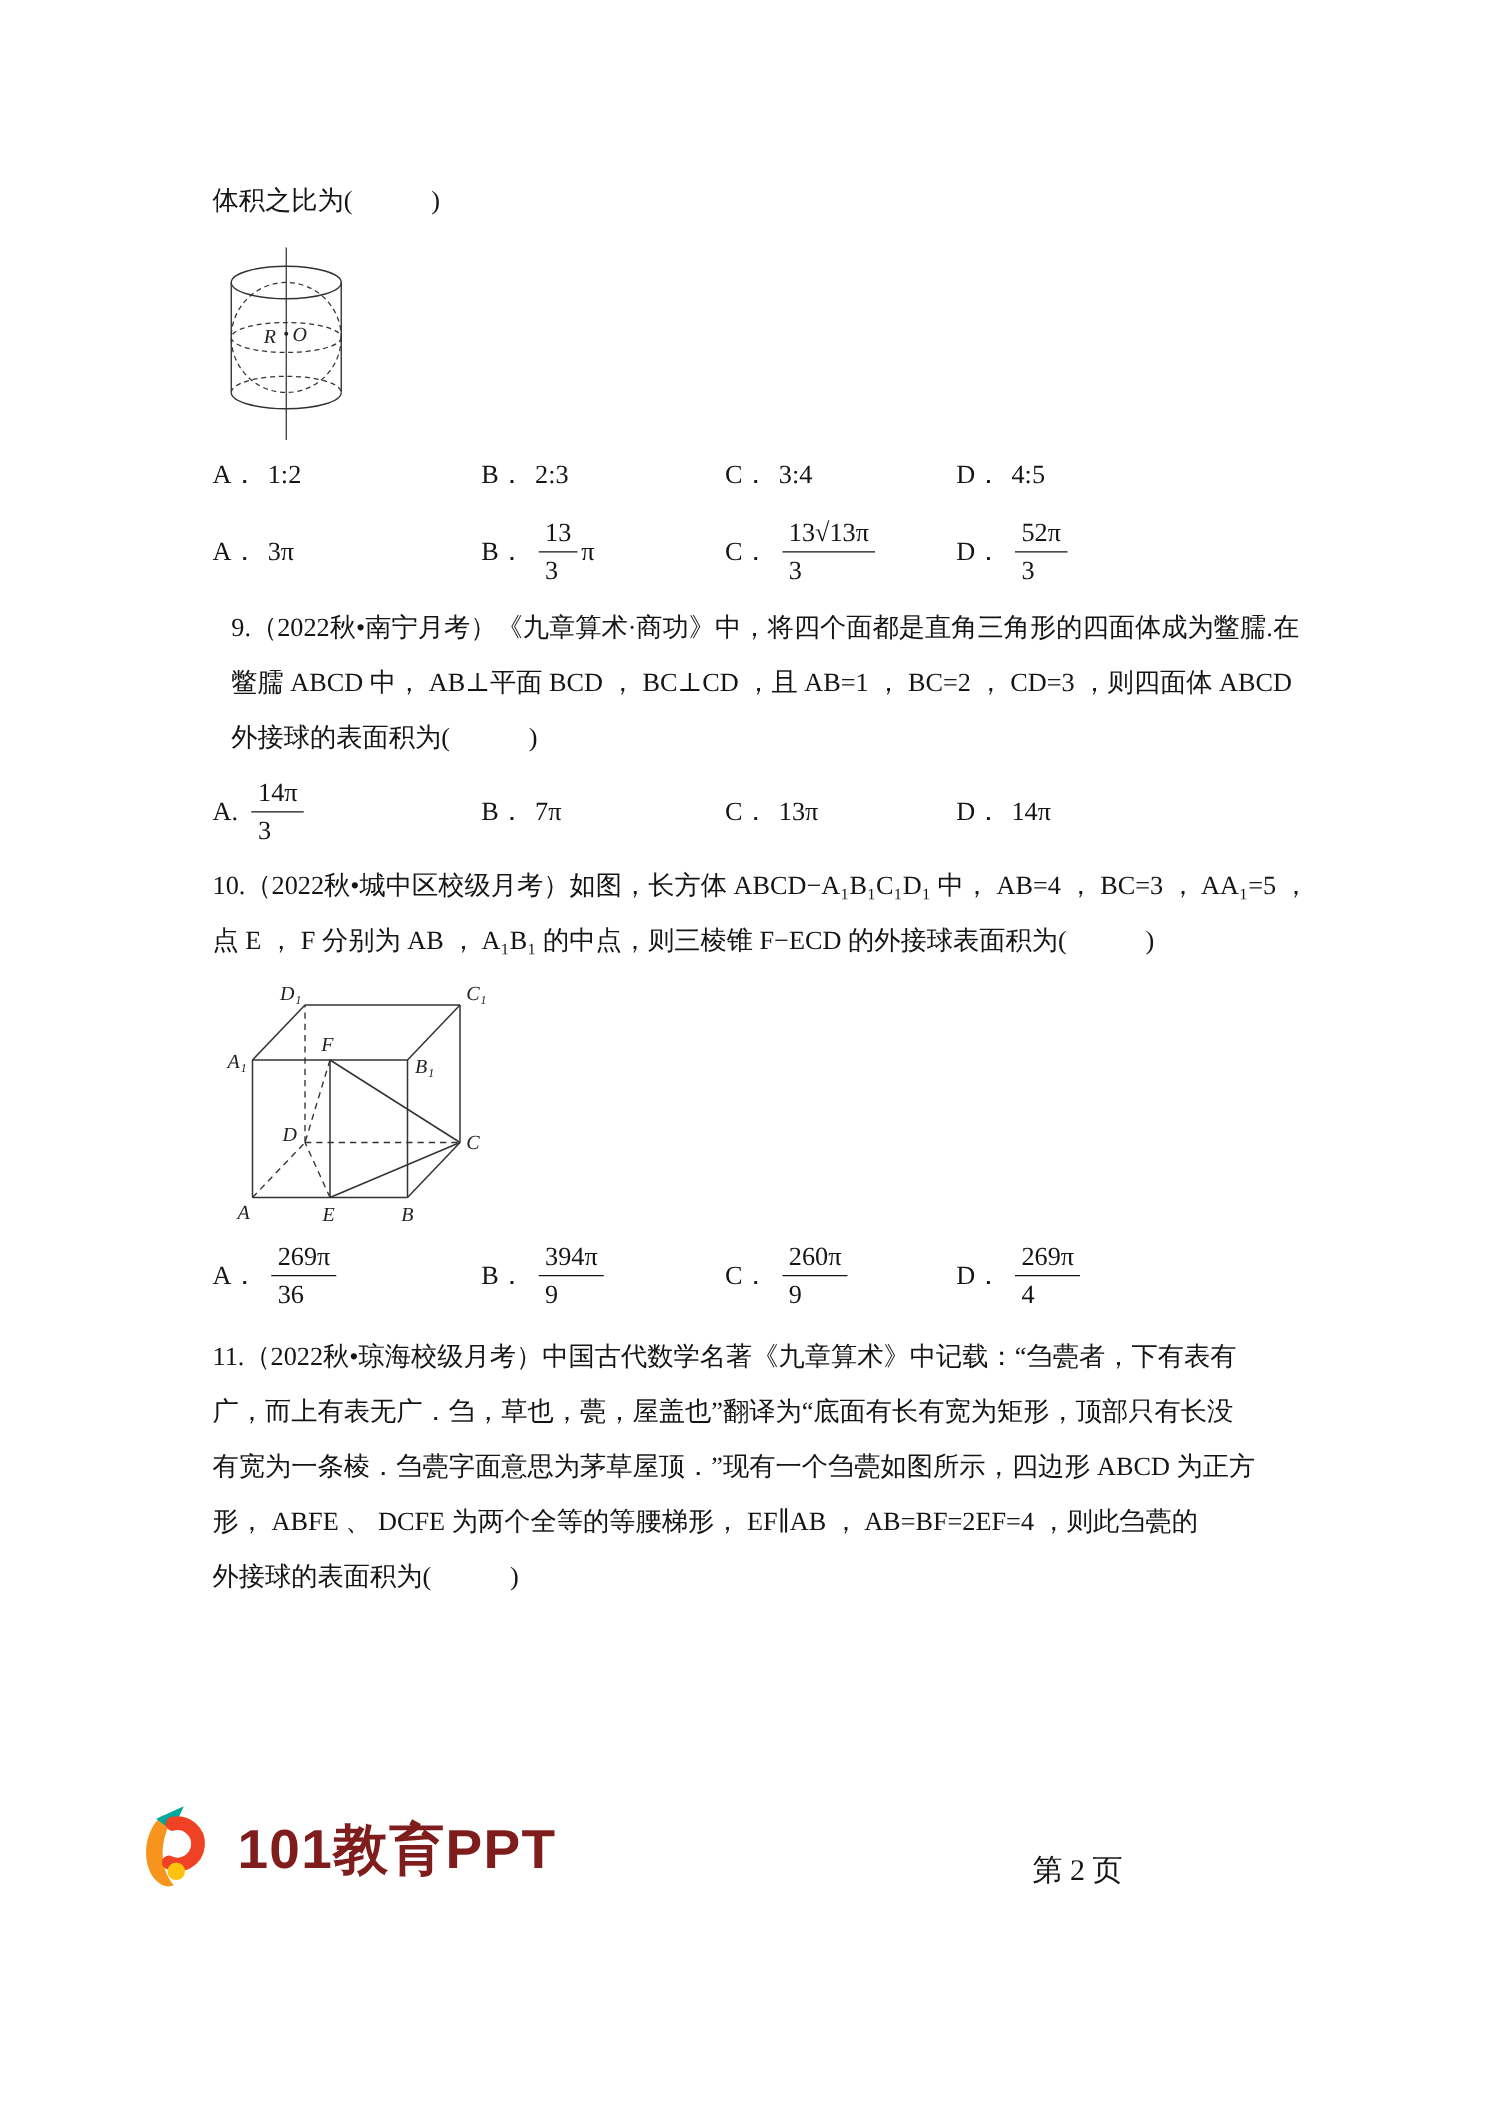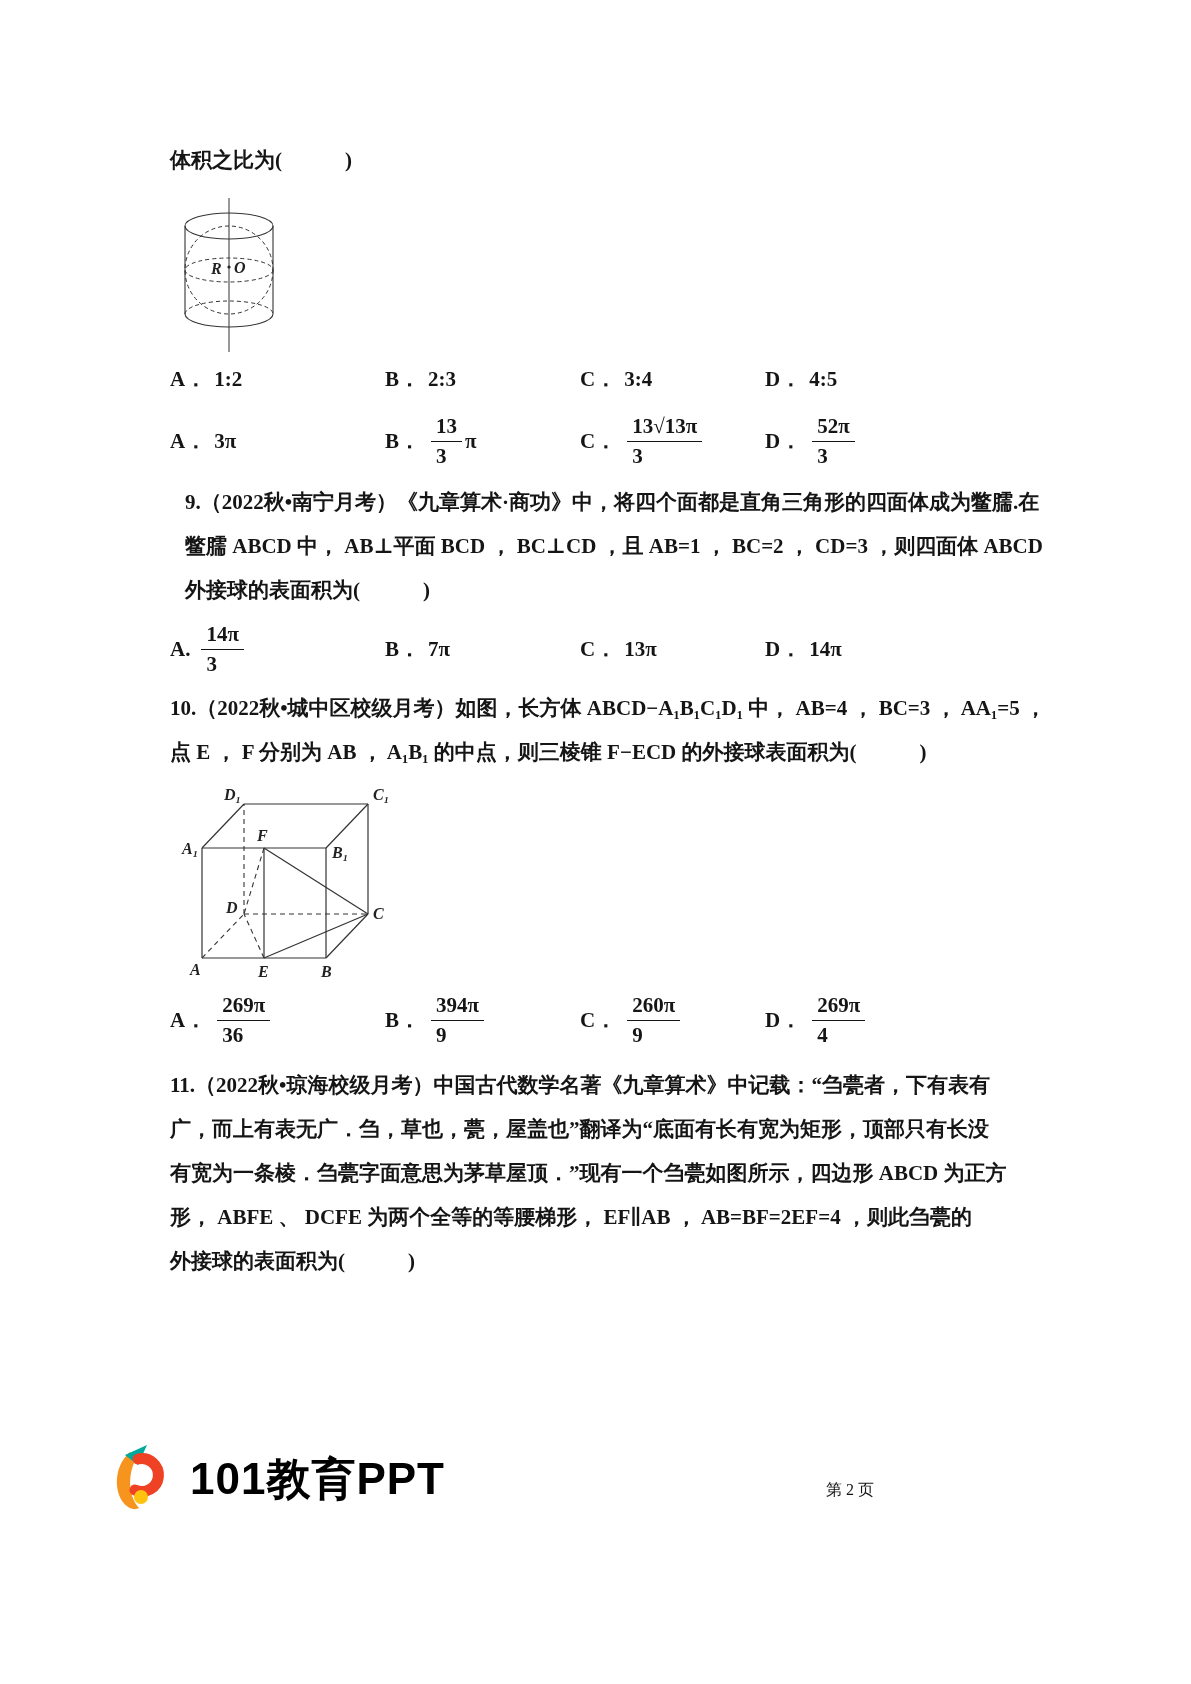--- a/index.html
+++ b/index.html
@@ -2,35 +2,35 @@
 <html><head>
 <meta charset="utf-8">
 <style>
   * { margin:0; padding:0; box-sizing:border-box; }
   html,body { background:#ffffff; }
   .page {
     position:relative; width:1191px; height:1684px; background:#ffffff;
     font-family:"Liberation Serif","DejaVu Serif",serif; color:#151515;
     overflow:hidden; margin:0 auto;
   }
-  .content { position:absolute; left:170px; top:138px; width:870px; font-size:21px;font-weight:bold; }
+  .content { position:absolute; left:170px; top:138px; width:870px; font-size:21px; }
   .line { line-height:44px; white-space:nowrap; }
   .opts { display:grid; grid-template-columns:215px 195px 185px 1fr; align-items:center; min-height:46px; }
   .opts.tall { min-height:74px; }
   .opt { display:flex; align-items:center; }
   .opt-label { margin-right:8px; }
   .frac { display:inline-block; text-align:left; vertical-align:middle; line-height:1.25; margin:0 3px; }
   .fnum { display:block; padding:0 5px 1px; border-bottom:1.4px solid #151515; }
   .fden { display:block; padding:1px 5px 0; }
   .fig-cylinder { display:block; margin:14px 0 0 2px; }
   .fig-cuboid   { display:block; margin:4px 0 0 4px; }
   svg text { font-family:"Liberation Serif","DejaVu Serif",serif; font-style:italic; font-size:16px; fill:#222; }
   .footer-logo { position:absolute; left:100px; top:1440px; display:flex; align-items:center; gap:12px; }
-  .logo-text { font-family:"Liberation Sans","DejaVu Sans",sans-serif; font-weight:700; font-size:44px; color:#000000; letter-spacing:1px; }
-  .page-num { position:absolute; left:826px; top:1480px; font-size:16px; color:#151515; }
+  .logo-text { font-family:"Liberation Sans","DejaVu Sans",sans-serif; font-weight:700; font-size:44px; color:#7f1d1d; letter-spacing:1px; }
+  .page-num { position:absolute; left:826px; top:1480px; font-size:24px; color:#151515; }
 </style>
 </head>
 <body>
 
 <div class="page">
   <div class="content">
 
     <div class="line">体积之比为(　　　)</div>
 
     <svg class="fig-cylinder" width="115" height="158" viewBox="0 0 115 158">

